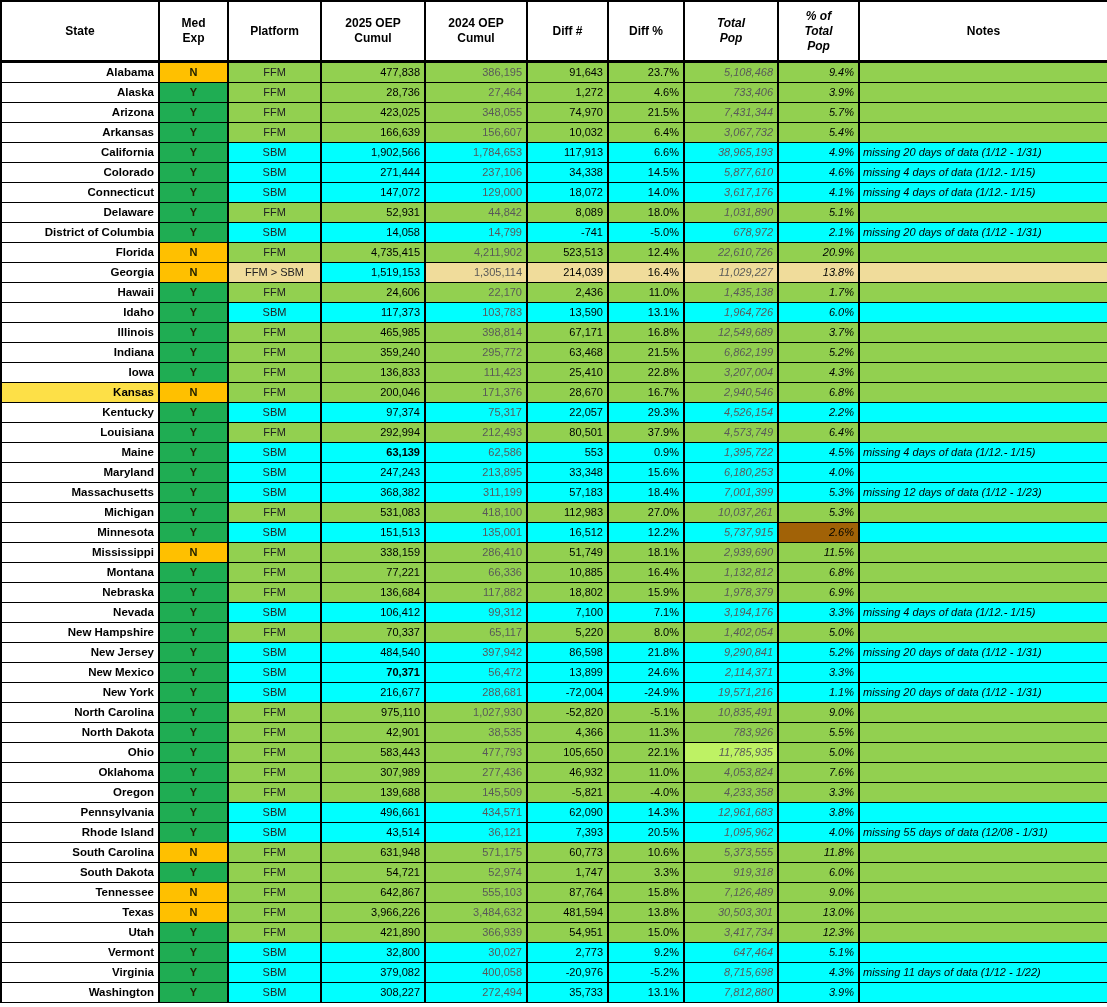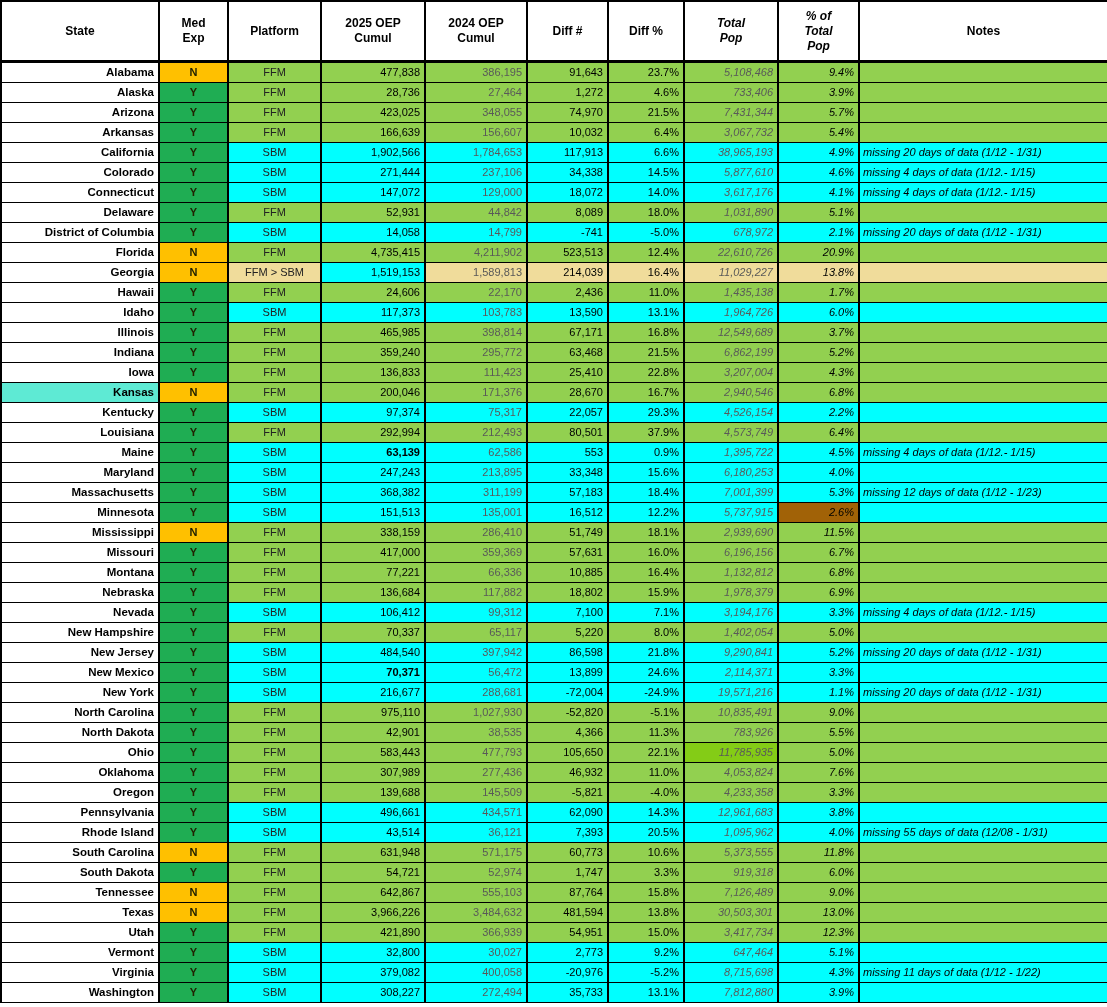--- a/index.html
+++ b/index.html
@@ -185,21 +185,21 @@
         <td class="t-num" style="background: rgb(146, 208, 80);">12.4%</td>
         <td class="t-num t-pop" style="background: rgb(146, 208, 80);">22,610,726</td>
         <td class="t-num t-popp" style="background: rgb(146, 208, 80);">20.9%</td>
         <td class="t-notes" style="background: rgb(146, 208, 80);"></td>
       </tr>
       <tr>
         <td class="t-state" style="background: rgb(255, 255, 255);">Georgia</td>
         <td class="t-med" style="background: rgb(255, 192, 0);">N</td>
         <td class="t-plat" style="background: rgb(240, 220, 155);">FFM &gt; SBM</td>
         <td class="t-num" style="background: rgb(0, 255, 255);">1,519,153</td>
-        <td class="t-num t-2024" style="background: rgb(240, 220, 155);">1,589,813</td>
+        <td class="t-num t-2024" style="background: rgb(240, 220, 155);">1,305,114</td>
         <td class="t-num" style="background: rgb(240, 220, 155);">214,039</td>
         <td class="t-num" style="background: rgb(240, 220, 155);">16.4%</td>
         <td class="t-num t-pop" style="background: rgb(240, 220, 155);">11,029,227</td>
         <td class="t-num t-popp" style="background: rgb(240, 220, 155);">13.8%</td>
         <td class="t-notes" style="background: rgb(240, 220, 155);"></td>
       </tr>
       <tr>
         <td class="t-state" style="background: rgb(255, 255, 255);">Hawaii</td>
         <td class="t-med" style="background: rgb(31, 173, 83);">Y</td>
         <td class="t-plat" style="background: rgb(146, 208, 80);">FFM</td>
@@ -253,21 +253,21 @@
         <td class="t-plat" style="background: rgb(146, 208, 80);">FFM</td>
         <td class="t-num" style="background: rgb(146, 208, 80);">136,833</td>
         <td class="t-num t-2024" style="background: rgb(146, 208, 80);">111,423</td>
         <td class="t-num" style="background: rgb(146, 208, 80);">25,410</td>
         <td class="t-num" style="background: rgb(146, 208, 80);">22.8%</td>
         <td class="t-num t-pop" style="background: rgb(146, 208, 80);">3,207,004</td>
         <td class="t-num t-popp" style="background: rgb(146, 208, 80);">4.3%</td>
         <td class="t-notes" style="background: rgb(146, 208, 80);"></td>
       </tr>
       <tr>
-        <td class="t-state" style="background: #5eead4;">Kansas</td>
+        <td class="t-state" style="background: #fde047;">Kansas</td>
         <td class="t-med" style="background: rgb(255, 192, 0);">N</td>
         <td class="t-plat" style="background: rgb(146, 208, 80);">FFM</td>
         <td class="t-num" style="background: rgb(146, 208, 80);">200,046</td>
         <td class="t-num t-2024" style="background: rgb(146, 208, 80);">171,376</td>
         <td class="t-num" style="background: rgb(146, 208, 80);">28,670</td>
         <td class="t-num" style="background: rgb(146, 208, 80);">16.7%</td>
         <td class="t-num t-pop" style="background: rgb(146, 208, 80);">2,940,546</td>
         <td class="t-num t-popp" style="background: rgb(146, 208, 80);">6.8%</td>
         <td class="t-notes" style="background: rgb(146, 208, 80);"></td>
       </tr>
@@ -325,20 +325,32 @@
         <td class="t-plat" style="background: rgb(0, 255, 255);">SBM</td>
         <td class="t-num" style="background: rgb(0, 255, 255);">368,382</td>
         <td class="t-num t-2024" style="background: rgb(0, 255, 255);">311,199</td>
         <td class="t-num" style="background: rgb(0, 255, 255);">57,183</td>
         <td class="t-num" style="background: rgb(0, 255, 255);">18.4%</td>
         <td class="t-num t-pop" style="background: rgb(0, 255, 255);">7,001,399</td>
         <td class="t-num t-popp" style="background: rgb(0, 255, 255);">5.3%</td>
         <td class="t-notes" style="background: rgb(0, 255, 255);">missing 12 days of data (1/12 - 1/23)</td>
       </tr>
       <tr>
+        <td class="t-state" style="background: rgb(255, 255, 255);">Michigan</td>
+        <td class="t-med" style="background: rgb(31, 173, 83);">Y</td>
+        <td class="t-plat" style="background: rgb(146, 208, 80);">FFM</td>
+        <td class="t-num" style="background: rgb(146, 208, 80);">531,083</td>
+        <td class="t-num t-2024" style="background: rgb(146, 208, 80);">418,100</td>
+        <td class="t-num" style="background: rgb(146, 208, 80);">112,983</td>
+        <td class="t-num" style="background: rgb(146, 208, 80);">27.0%</td>
+        <td class="t-num t-pop" style="background: rgb(146, 208, 80);">10,037,261</td>
+        <td class="t-num t-popp" style="background: rgb(146, 208, 80);">5.3%</td>
+        <td class="t-notes" style="background: rgb(146, 208, 80);"></td>
+      </tr>
+      <tr>
         <td class="t-state" style="background: rgb(255, 255, 255);">Minnesota</td>
         <td class="t-med" style="background: rgb(31, 173, 83);">Y</td>
         <td class="t-plat" style="background: rgb(0, 255, 255);">SBM</td>
         <td class="t-num" style="background: rgb(0, 255, 255);">151,513</td>
         <td class="t-num t-2024" style="background: rgb(0, 255, 255);">135,001</td>
         <td class="t-num" style="background: rgb(0, 255, 255);">16,512</td>
         <td class="t-num" style="background: rgb(0, 255, 255);">12.2%</td>
         <td class="t-num t-pop" style="background: rgb(0, 255, 255);">5,737,915</td>
         <td class="t-num t-popp" style="background: #a16207;">2.6%</td>
         <td class="t-notes" style="background: rgb(0, 255, 255);"></td>
@@ -346,32 +358,20 @@
       <tr>
         <td class="t-state" style="background: rgb(255, 255, 255);">Mississippi</td>
         <td class="t-med" style="background: rgb(255, 192, 0);">N</td>
         <td class="t-plat" style="background: rgb(146, 208, 80);">FFM</td>
         <td class="t-num" style="background: rgb(146, 208, 80);">338,159</td>
         <td class="t-num t-2024" style="background: rgb(146, 208, 80);">286,410</td>
         <td class="t-num" style="background: rgb(146, 208, 80);">51,749</td>
         <td class="t-num" style="background: rgb(146, 208, 80);">18.1%</td>
         <td class="t-num t-pop" style="background: rgb(146, 208, 80);">2,939,690</td>
         <td class="t-num t-popp" style="background: rgb(146, 208, 80);">11.5%</td>
-        <td class="t-notes" style="background: rgb(146, 208, 80);"></td>
-      </tr>
-      <tr>
-        <td class="t-state" style="background: rgb(255, 255, 255);">Missouri</td>
-        <td class="t-med" style="background: rgb(31, 173, 83);">Y</td>
-        <td class="t-plat" style="background: rgb(146, 208, 80);">FFM</td>
-        <td class="t-num" style="background: rgb(146, 208, 80);">417,000</td>
-        <td class="t-num t-2024" style="background: rgb(146, 208, 80);">359,369</td>
-        <td class="t-num" style="background: rgb(146, 208, 80);">57,631</td>
-        <td class="t-num" style="background: rgb(146, 208, 80);">16.0%</td>
-        <td class="t-num t-pop" style="background: rgb(146, 208, 80);">6,196,156</td>
-        <td class="t-num t-popp" style="background: rgb(146, 208, 80);">6.7%</td>
         <td class="t-notes" style="background: rgb(146, 208, 80);"></td>
       </tr>
       <tr>
         <td class="t-state" style="background: rgb(255, 255, 255);">Montana</td>
         <td class="t-med" style="background: rgb(31, 173, 83);">Y</td>
         <td class="t-plat" style="background: rgb(146, 208, 80);">FFM</td>
         <td class="t-num" style="background: rgb(146, 208, 80);">77,221</td>
         <td class="t-num t-2024" style="background: rgb(146, 208, 80);">66,336</td>
         <td class="t-num" style="background: rgb(146, 208, 80);">10,885</td>
         <td class="t-num" style="background: rgb(146, 208, 80);">16.4%</td>
@@ -476,21 +476,21 @@
         <td class="t-notes" style="background: rgb(146, 208, 80);"></td>
       </tr>
       <tr>
         <td class="t-state" style="background: rgb(255, 255, 255);">Ohio</td>
         <td class="t-med" style="background: rgb(31, 173, 83);">Y</td>
         <td class="t-plat" style="background: rgb(146, 208, 80);">FFM</td>
         <td class="t-num" style="background: rgb(146, 208, 80);">583,443</td>
         <td class="t-num t-2024" style="background: rgb(146, 208, 80);">477,793</td>
         <td class="t-num" style="background: rgb(146, 208, 80);">105,650</td>
         <td class="t-num" style="background: rgb(146, 208, 80);">22.1%</td>
-        <td class="t-num t-pop" style="background: #84cc16;">11,785,935</td>
+        <td class="t-num t-pop" style="background: #bef264;">11,785,935</td>
         <td class="t-num t-popp" style="background: rgb(146, 208, 80);">5.0%</td>
         <td class="t-notes" style="background: rgb(146, 208, 80);"></td>
       </tr>
       <tr>
         <td class="t-state" style="background: rgb(255, 255, 255);">Oklahoma</td>
         <td class="t-med" style="background: rgb(31, 173, 83);">Y</td>
         <td class="t-plat" style="background: rgb(146, 208, 80);">FFM</td>
         <td class="t-num" style="background: rgb(146, 208, 80);">307,989</td>
         <td class="t-num t-2024" style="background: rgb(146, 208, 80);">277,436</td>
         <td class="t-num" style="background: rgb(146, 208, 80);">46,932</td>

